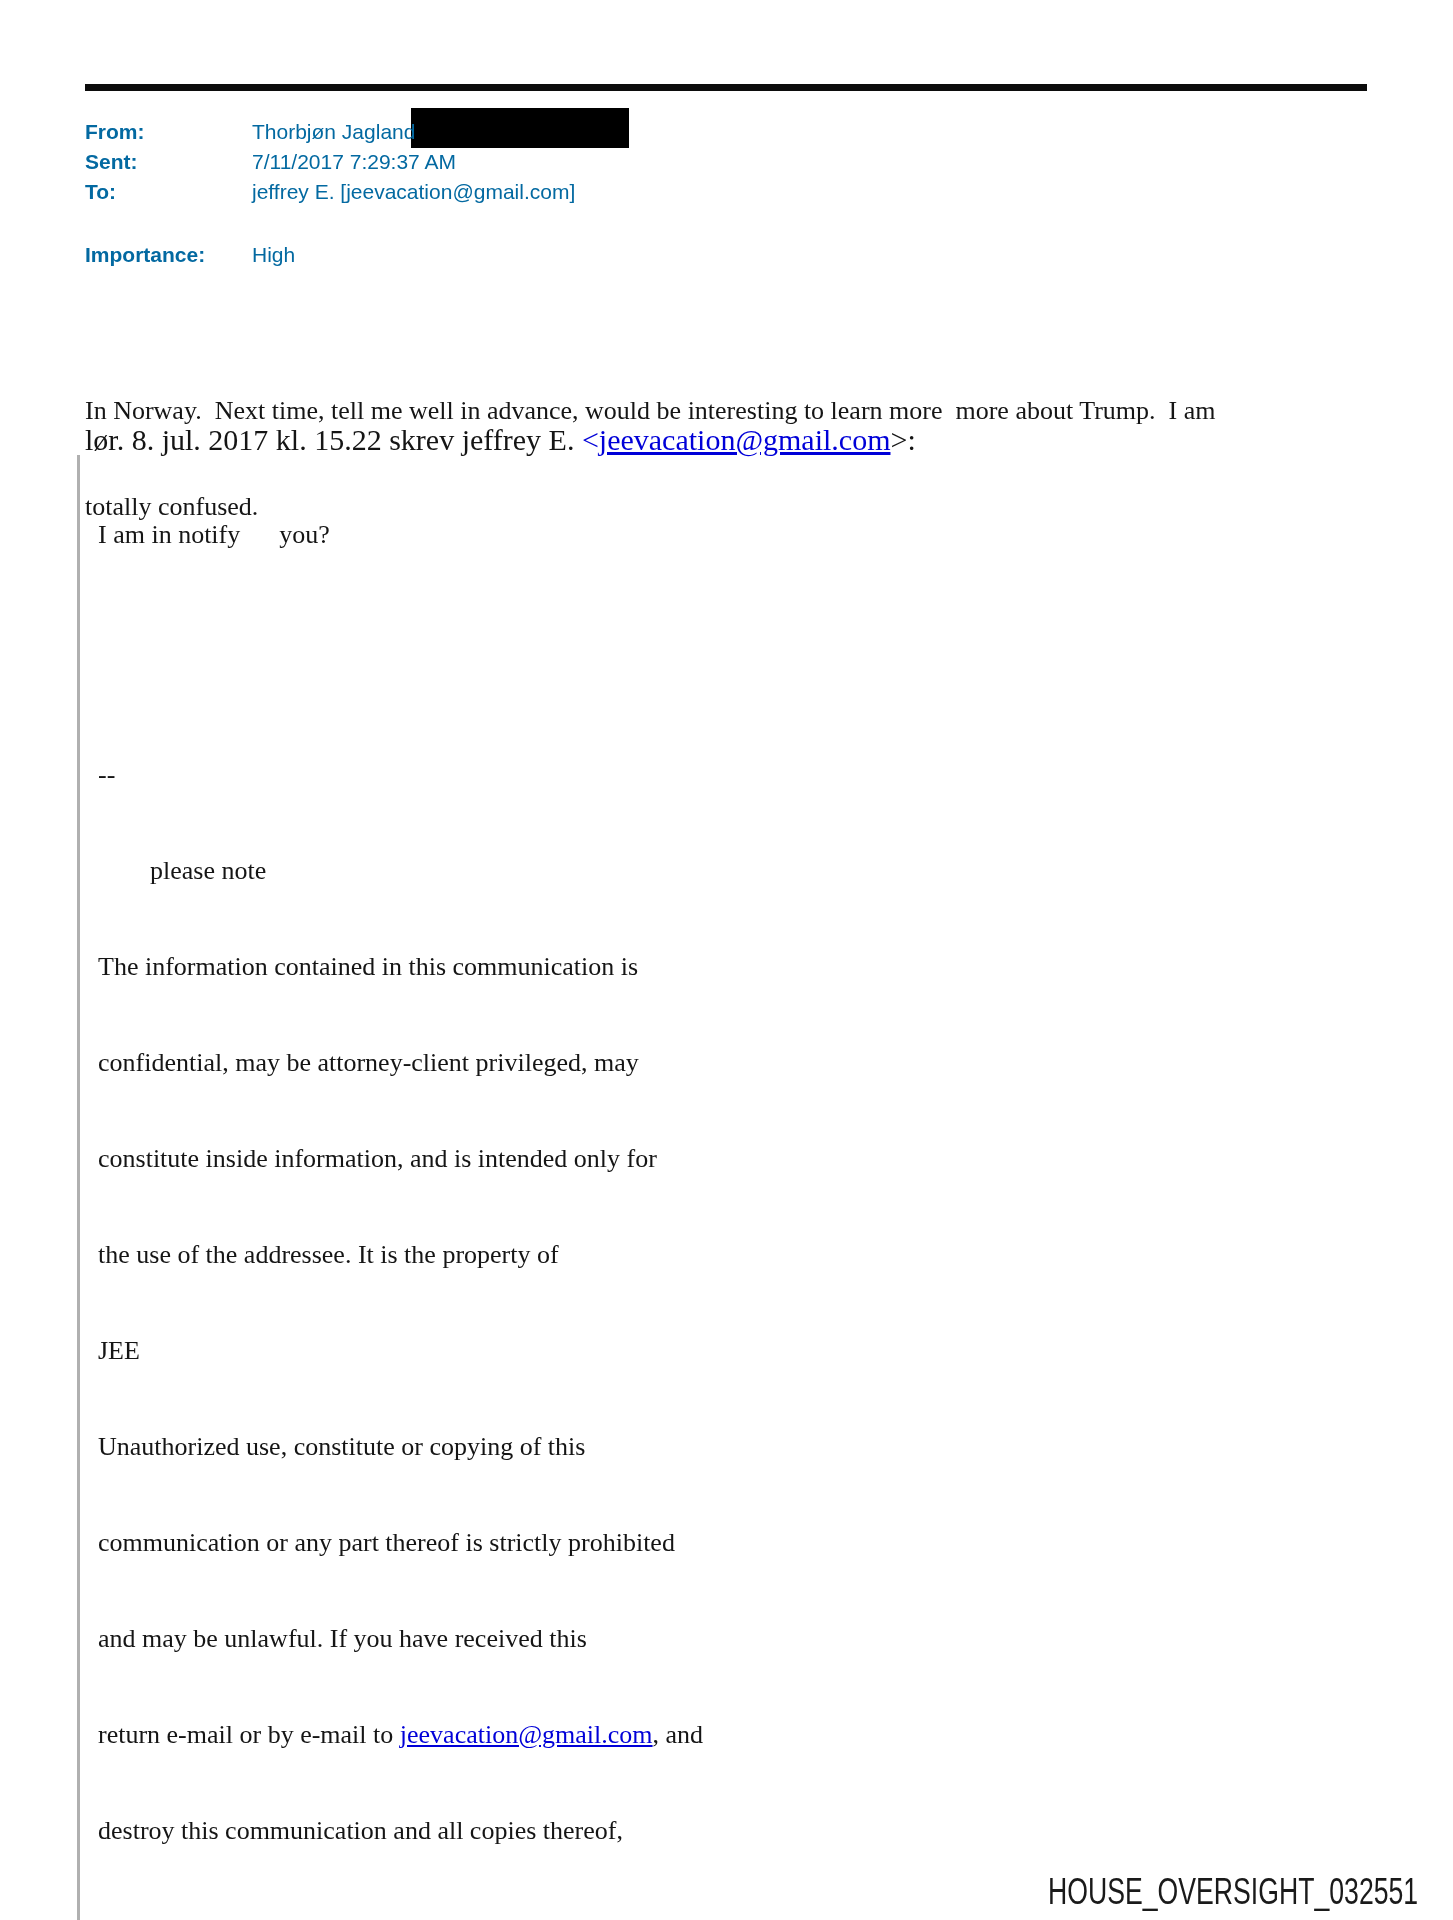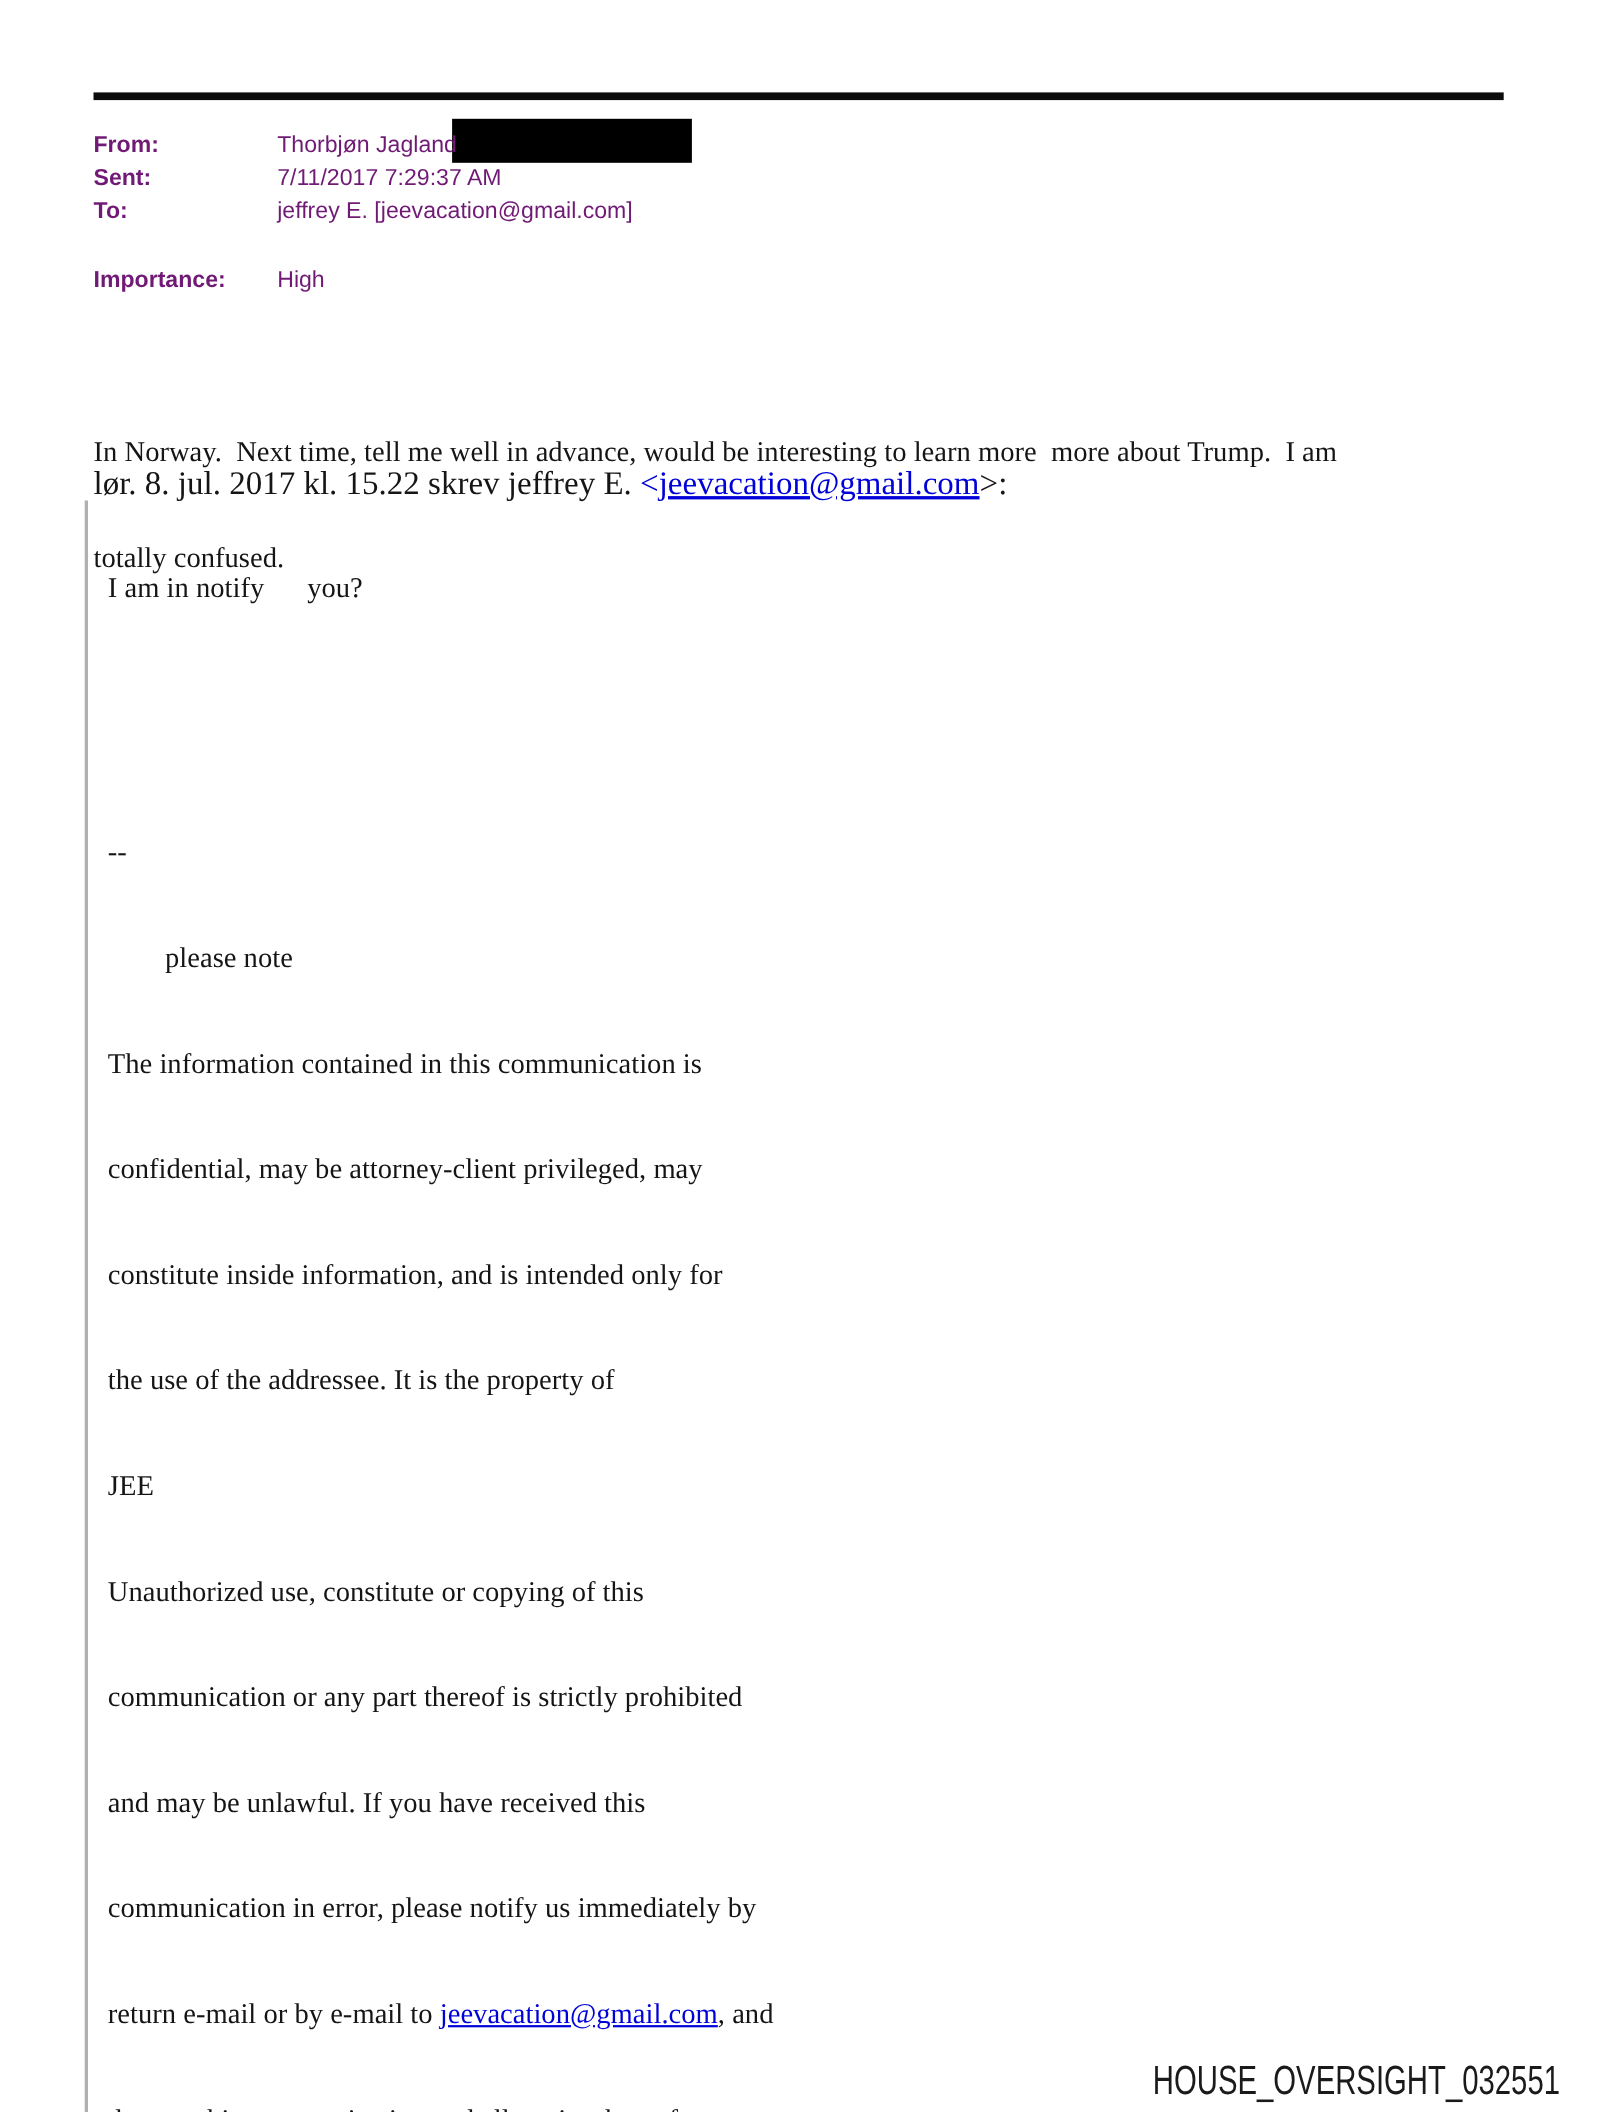--- a/index.html
+++ b/index.html
@@ -18,21 +18,21 @@
   }
   .redaction{
     position:absolute;left:411px;top:108px;
     width:218px;height:40px;
     background:var(--color-redaction,#000);
   }
   .hdr{
     position:absolute;left:85px;top:117px;
     font-family:"Liberation Sans", sans-serif;
     font-size:21px;line-height:30px;
-    color:#701a75;
+    color:#0369a1;
   }
   .hdr .row{display:flex;}
   .hdr .lbl{width:155px;font-weight:bold;white-space:pre;}
   .hdr .val{white-space:pre;margin-left:12px;}
   .hdr-gap{height:33px;}
   .body-para{
     position:absolute;left:85px;top:331px;
     font-size:26px;line-height:32px;
     white-space:pre-wrap;
   }
@@ -106,21 +106,20 @@
     <div>--</div>
     <div>        please note</div>
     <div>The information contained in this communication is</div>
     <div>confidential, may be attorney-client privileged, may</div>
     <div>constitute inside information, and is intended only for</div>
     <div>the use of the addressee. It is the property of</div>
     <div>JEE</div>
     <div>Unauthorized use, constitute or copying of this</div>
     <div>communication or any part thereof is strictly prohibited</div>
     <div>and may be unlawful. If you have received this</div>
-    <div>communication in error, please notify us immediately by</div>
     <div><span>return e-mail or by e-mail to </span><a class="link" href="#">jeevacation@gmail.com</a><span>, and</span></div>
     <div>destroy this communication and all copies thereof,</div>
     
   </div>
 
   <div class="bates">HOUSE_OVERSIGHT_032551</div>
 
 </div>
 
 </body></html>

